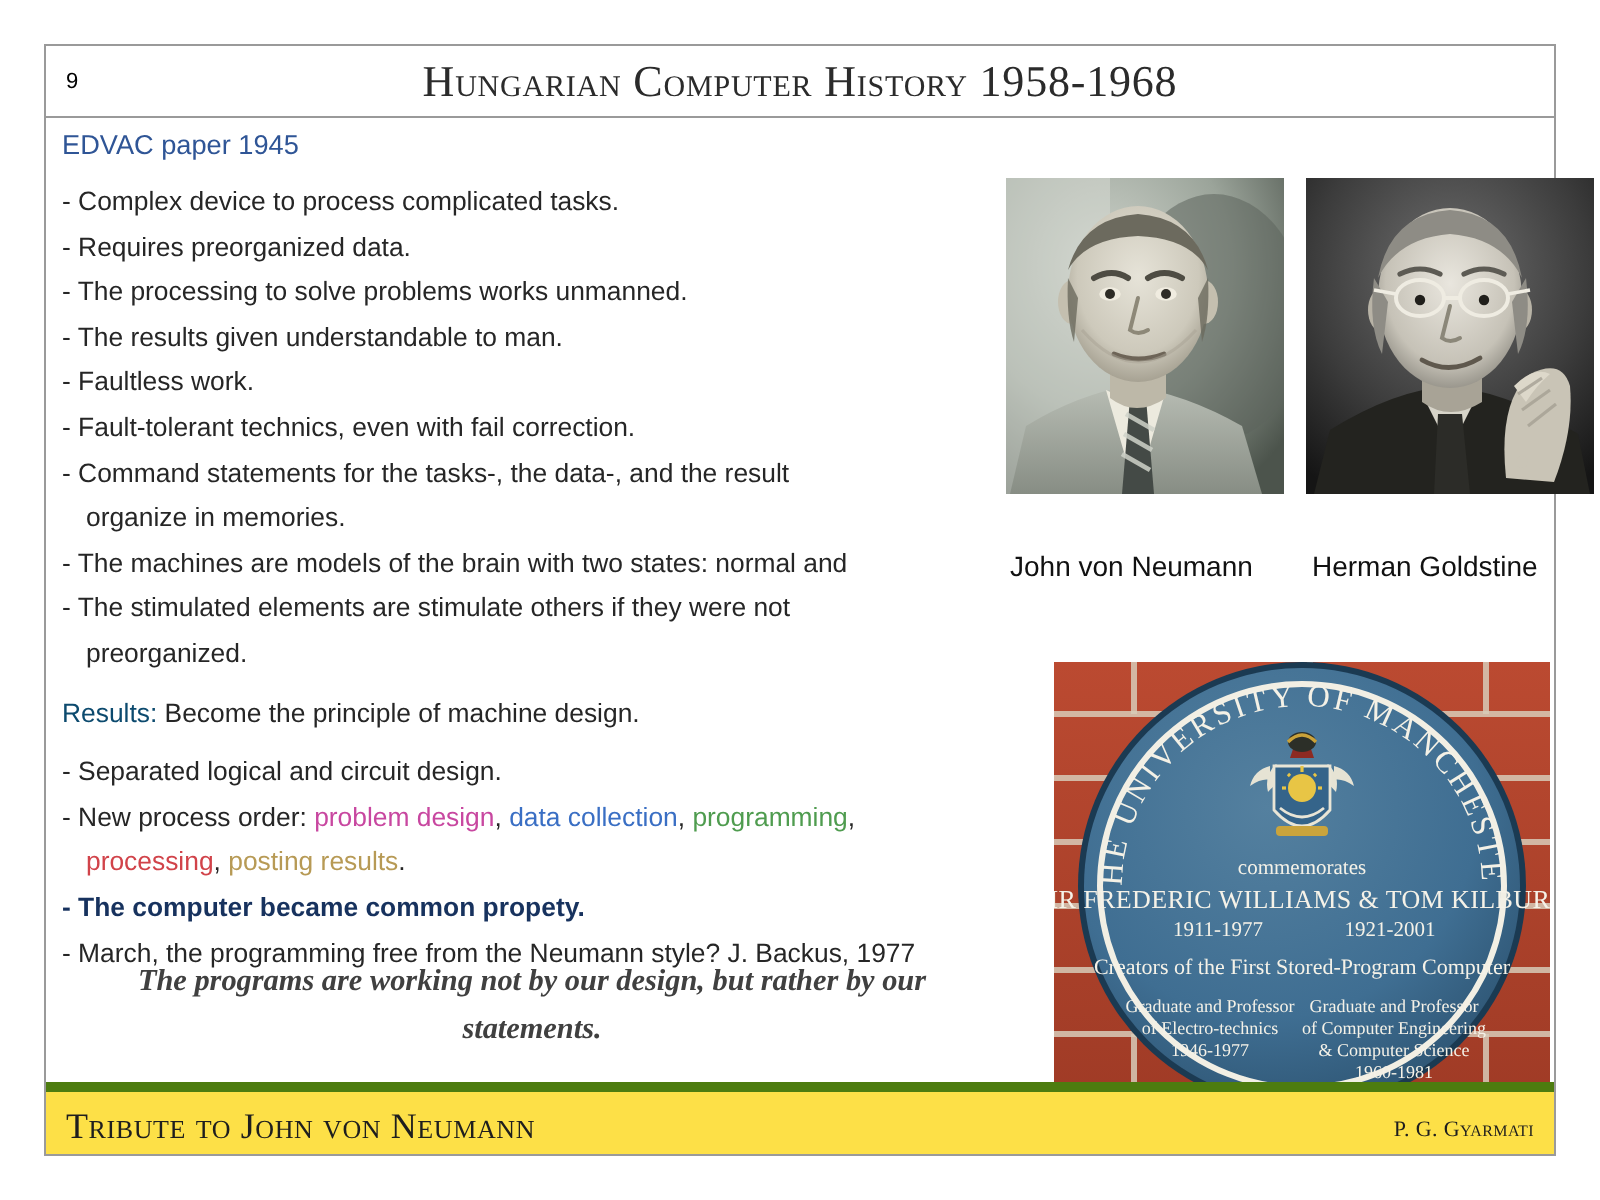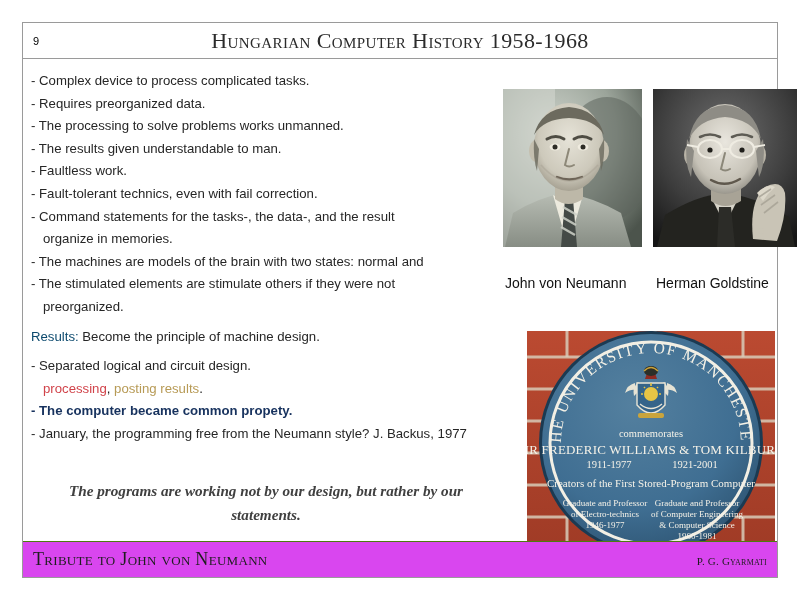--- a/index.html
+++ b/index.html
@@ -126,22 +126,22 @@
     overflow: hidden;
     background: #b4432c;
   }
   #plaque-photo svg { display: block; width: 100%; height: 100%; }
 
   
   #footer {
     position: absolute;
     left: 0; bottom: 0;
     width: 100%; height: 36px;
-    border-top: 1px solid #4d7c0f;
-    background: #d946ef;
+    border-top: 5px solid #4d7c0f;
+    background: #fde047;
     box-sizing: border-box;
   }
   #footer-left {
     position: absolute;
     left: 10px; top: 7px;
     font-family: "Liberation Serif", serif;
     font-size: 18px;
     font-variant: small-caps;
     letter-spacing: 0.3px;
     color: #1e1e1e;
@@ -163,20 +163,21 @@
 
   <div id="header">
     <div id="page-number">9</div>
     <div id="slide-title">Hungarian Computer History 1958-1968</div>
   </div>
 
   <div id="body-area">
 
     <div id="text-col">
 
+      <div id="edvac-head" class="ln">EDVAC paper 1945</div>
       <div class="gap-sm"></div>
 
       <div class="ln">- Complex device to process complicated tasks.</div>
       <div class="ln">- Requires preorganized data.</div>
       <div class="ln">- The processing to solve problems works unmanned.</div>
       <div class="ln">- The results given understandable to man.</div>
       <div class="ln">- Faultless work.</div>
       <div class="ln">- Fault-tolerant technics, even with fail correction.</div>
       <div class="ln">- Command statements for  the tasks-, the data-, and the result</div>
       <div class="ln indent2">organize in memories.</div>
@@ -185,24 +186,25 @@
       <div class="ln indent2">preorganized.</div>
 
       <div class="gap-sm"></div>
 
       <div class="ln"><span class="c-results">Results:</span><span> Become the principle of machine design.</span></div>
 
       <div class="gap-sm"></div>
 
       <div class="ln">- Separated logical and circuit design.</div>
 
+      <div class="ln"><span>- New process order: </span><span class="c-problem">problem design</span>, <span class="c-data">data collection</span>, <span class="c-prog">programming</span>,</div>
       <div class="ln indent2"><span class="c-proc">processing</span>, <span class="c-post">posting results</span>.</div>
 
       <div class="ln c-navy">- The computer became common propety.</div>
-      <div class="ln">- January, the programming free from the Neumann style? J. Backus, 1977</div>
+      <div class="ln">- March, the programming free from the Neumann style? J. Backus, 1977</div>
     </div>
 
     <div id="quote">The programs are working not by our design, but rather by our statements.</div>
 
     <div id="photo-neumann" class="photo">
       <svg viewBox="0 0 139 158" preserveAspectRatio="none">
         <defs>
           <radialGradient id="nbg" cx="35%" cy="28%" r="85%">
             <stop offset="0%" stop-color="#cfd4cc"></stop>
             <stop offset="55%" stop-color="#9ba49a"></stop>

